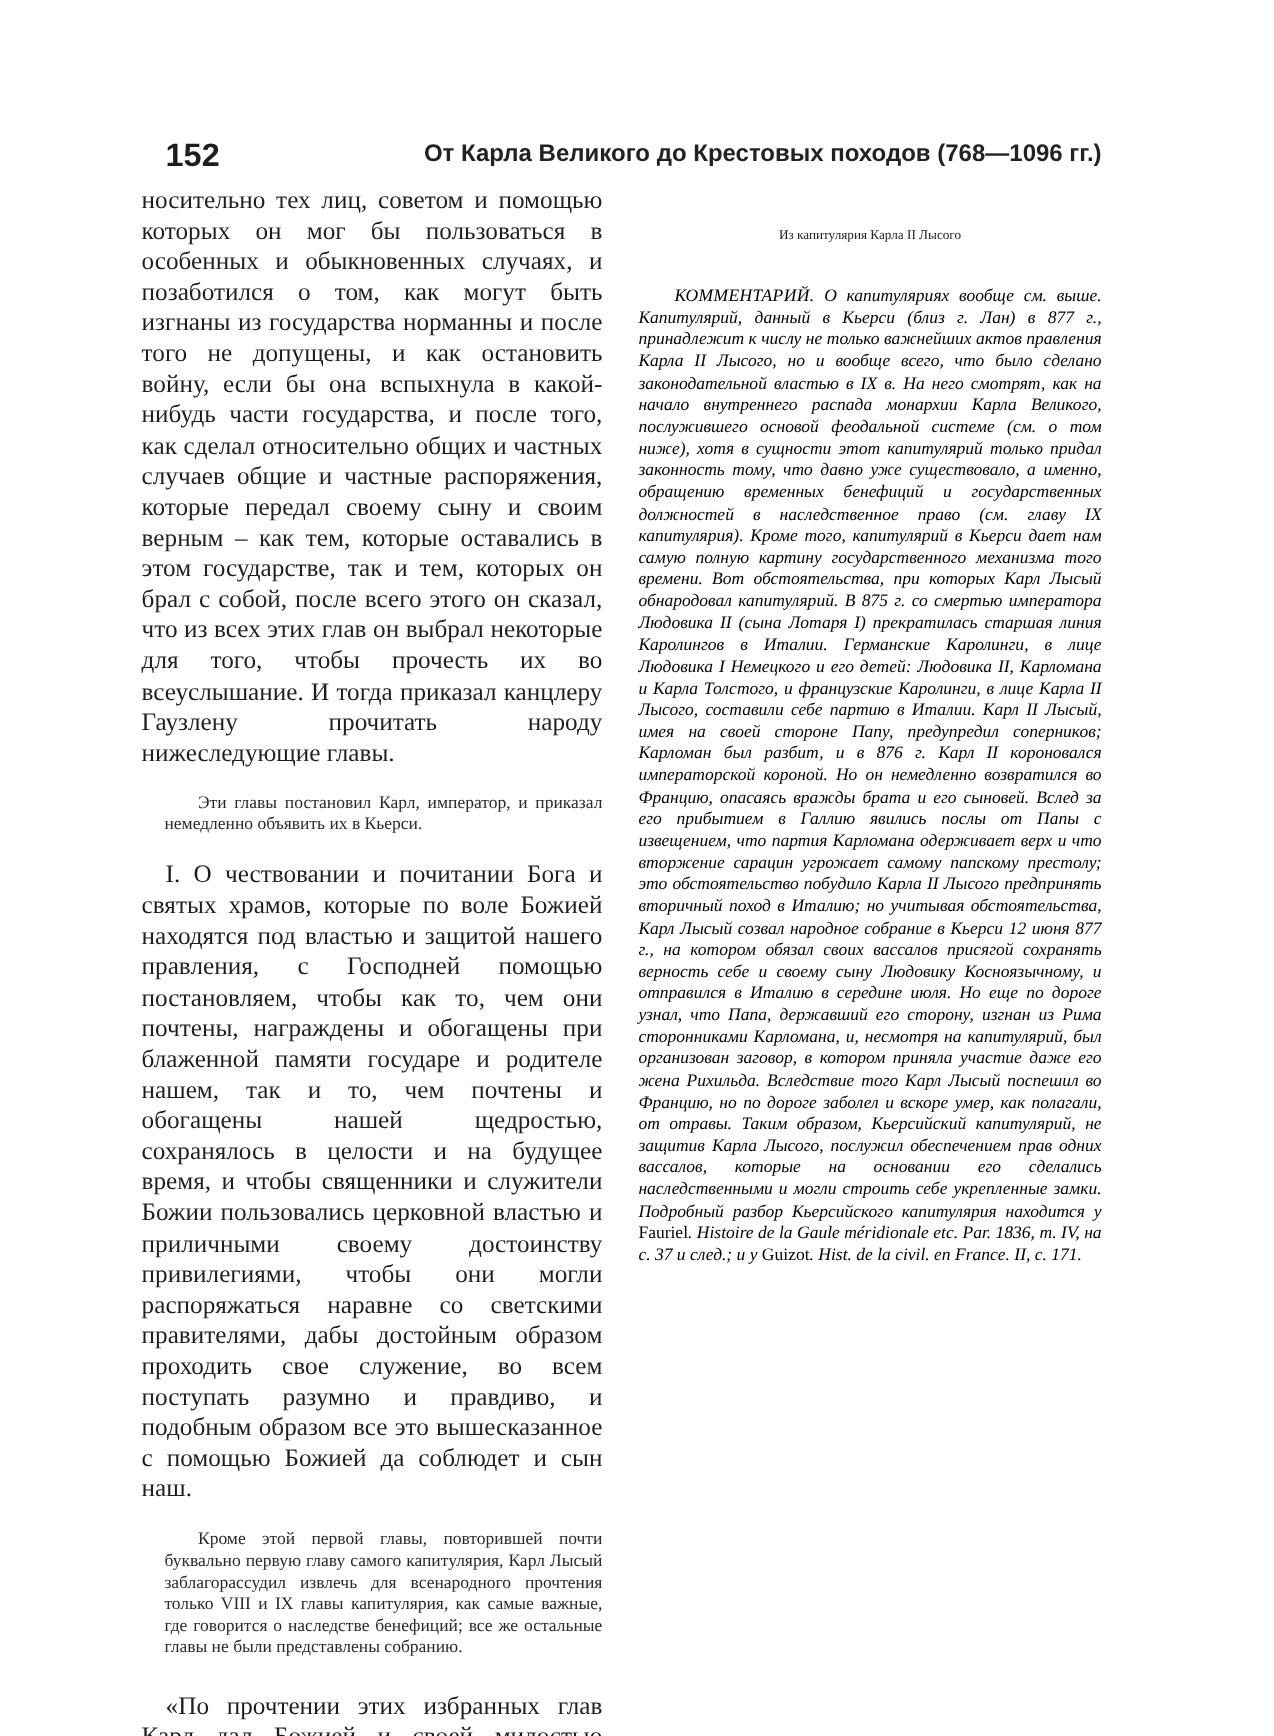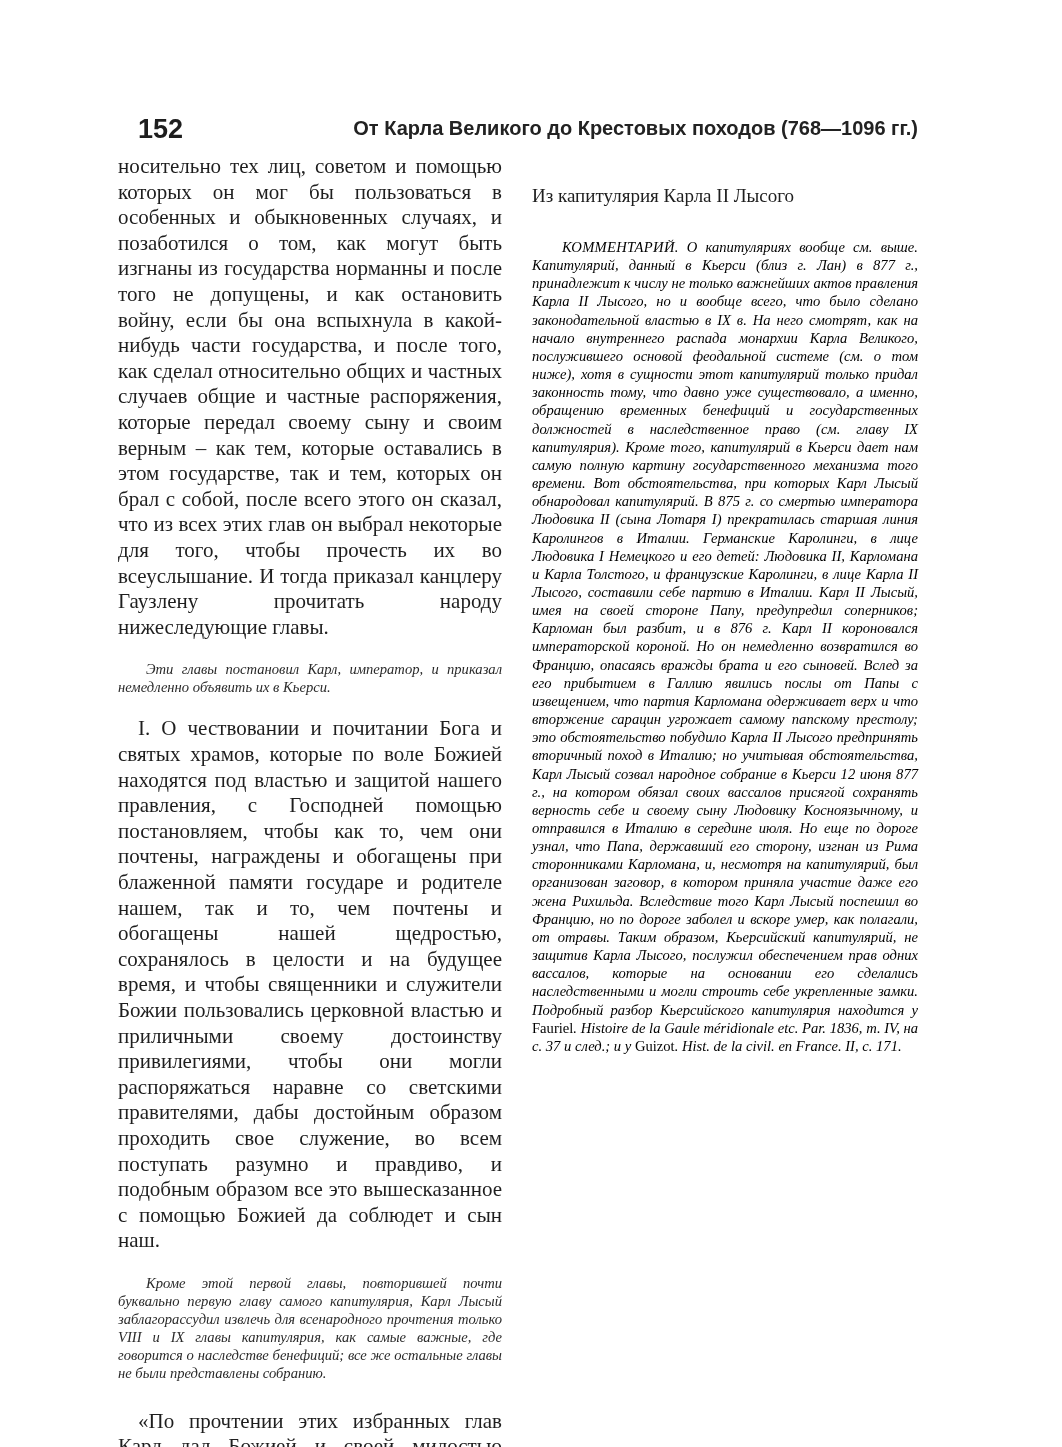--- a/index.html
+++ b/index.html
@@ -6,22 +6,22 @@
   body { width:1062px; height:1447px; position:relative; overflow:hidden; color:#1a1a1a; }
   .header { position:absolute; top:112px; left:118px; width:800px; height:34px; }
   .page-num { position:absolute; left:0; top:0; font-family:"Liberation Sans", sans-serif; font-weight:bold; font-size:27px; line-height:34px; color:#1e1e1e;margin-left:20px; }
   .running-title { position:absolute; right:0; top:6px; font-family:"Liberation Sans", sans-serif; font-weight:bold; font-size:20px; line-height:20px; color:#222; white-space:nowrap; }
   .col { position:absolute; top:154px; font-family:"Liberation Serif", serif; color:#1e1e1e; }
   .col-left { left:118px; width:384px; }
   .col-right { left:532px; width:386px; }
   p { margin:0; text-align:justify; }
   .main { font-size:21px; line-height:25.6px; }
   .main.indent { text-indent:20px; }
-  .note { font-style:italic; font-size:14.6px; line-height:18.1px; color:#2a2a2a; text-indent:28px; }
-  .source { font-size:19px; line-height:24px; text-align:left; }
+  .note { font-size:14.6px; line-height:18.1px; color:#2a2a2a; text-indent:28px;margin-left:19px; }
+  .source { font-size:11px; line-height:24px; text-align:center; }
   .source i { font-style:italic; }
   .comment { font-style:italic; font-size:14.6px; line-height:18.15px; color:#000000; text-indent:30px; }
   .comment .up { font-style:italic; letter-spacing:0.3px; }
   .comment .rom { font-style:normal; }
   .gap-sm { height:20px; }
   .gap-md { height:26px; }
   .gap-lg { height:30px; }
 </style>
 </head>
 <body>

